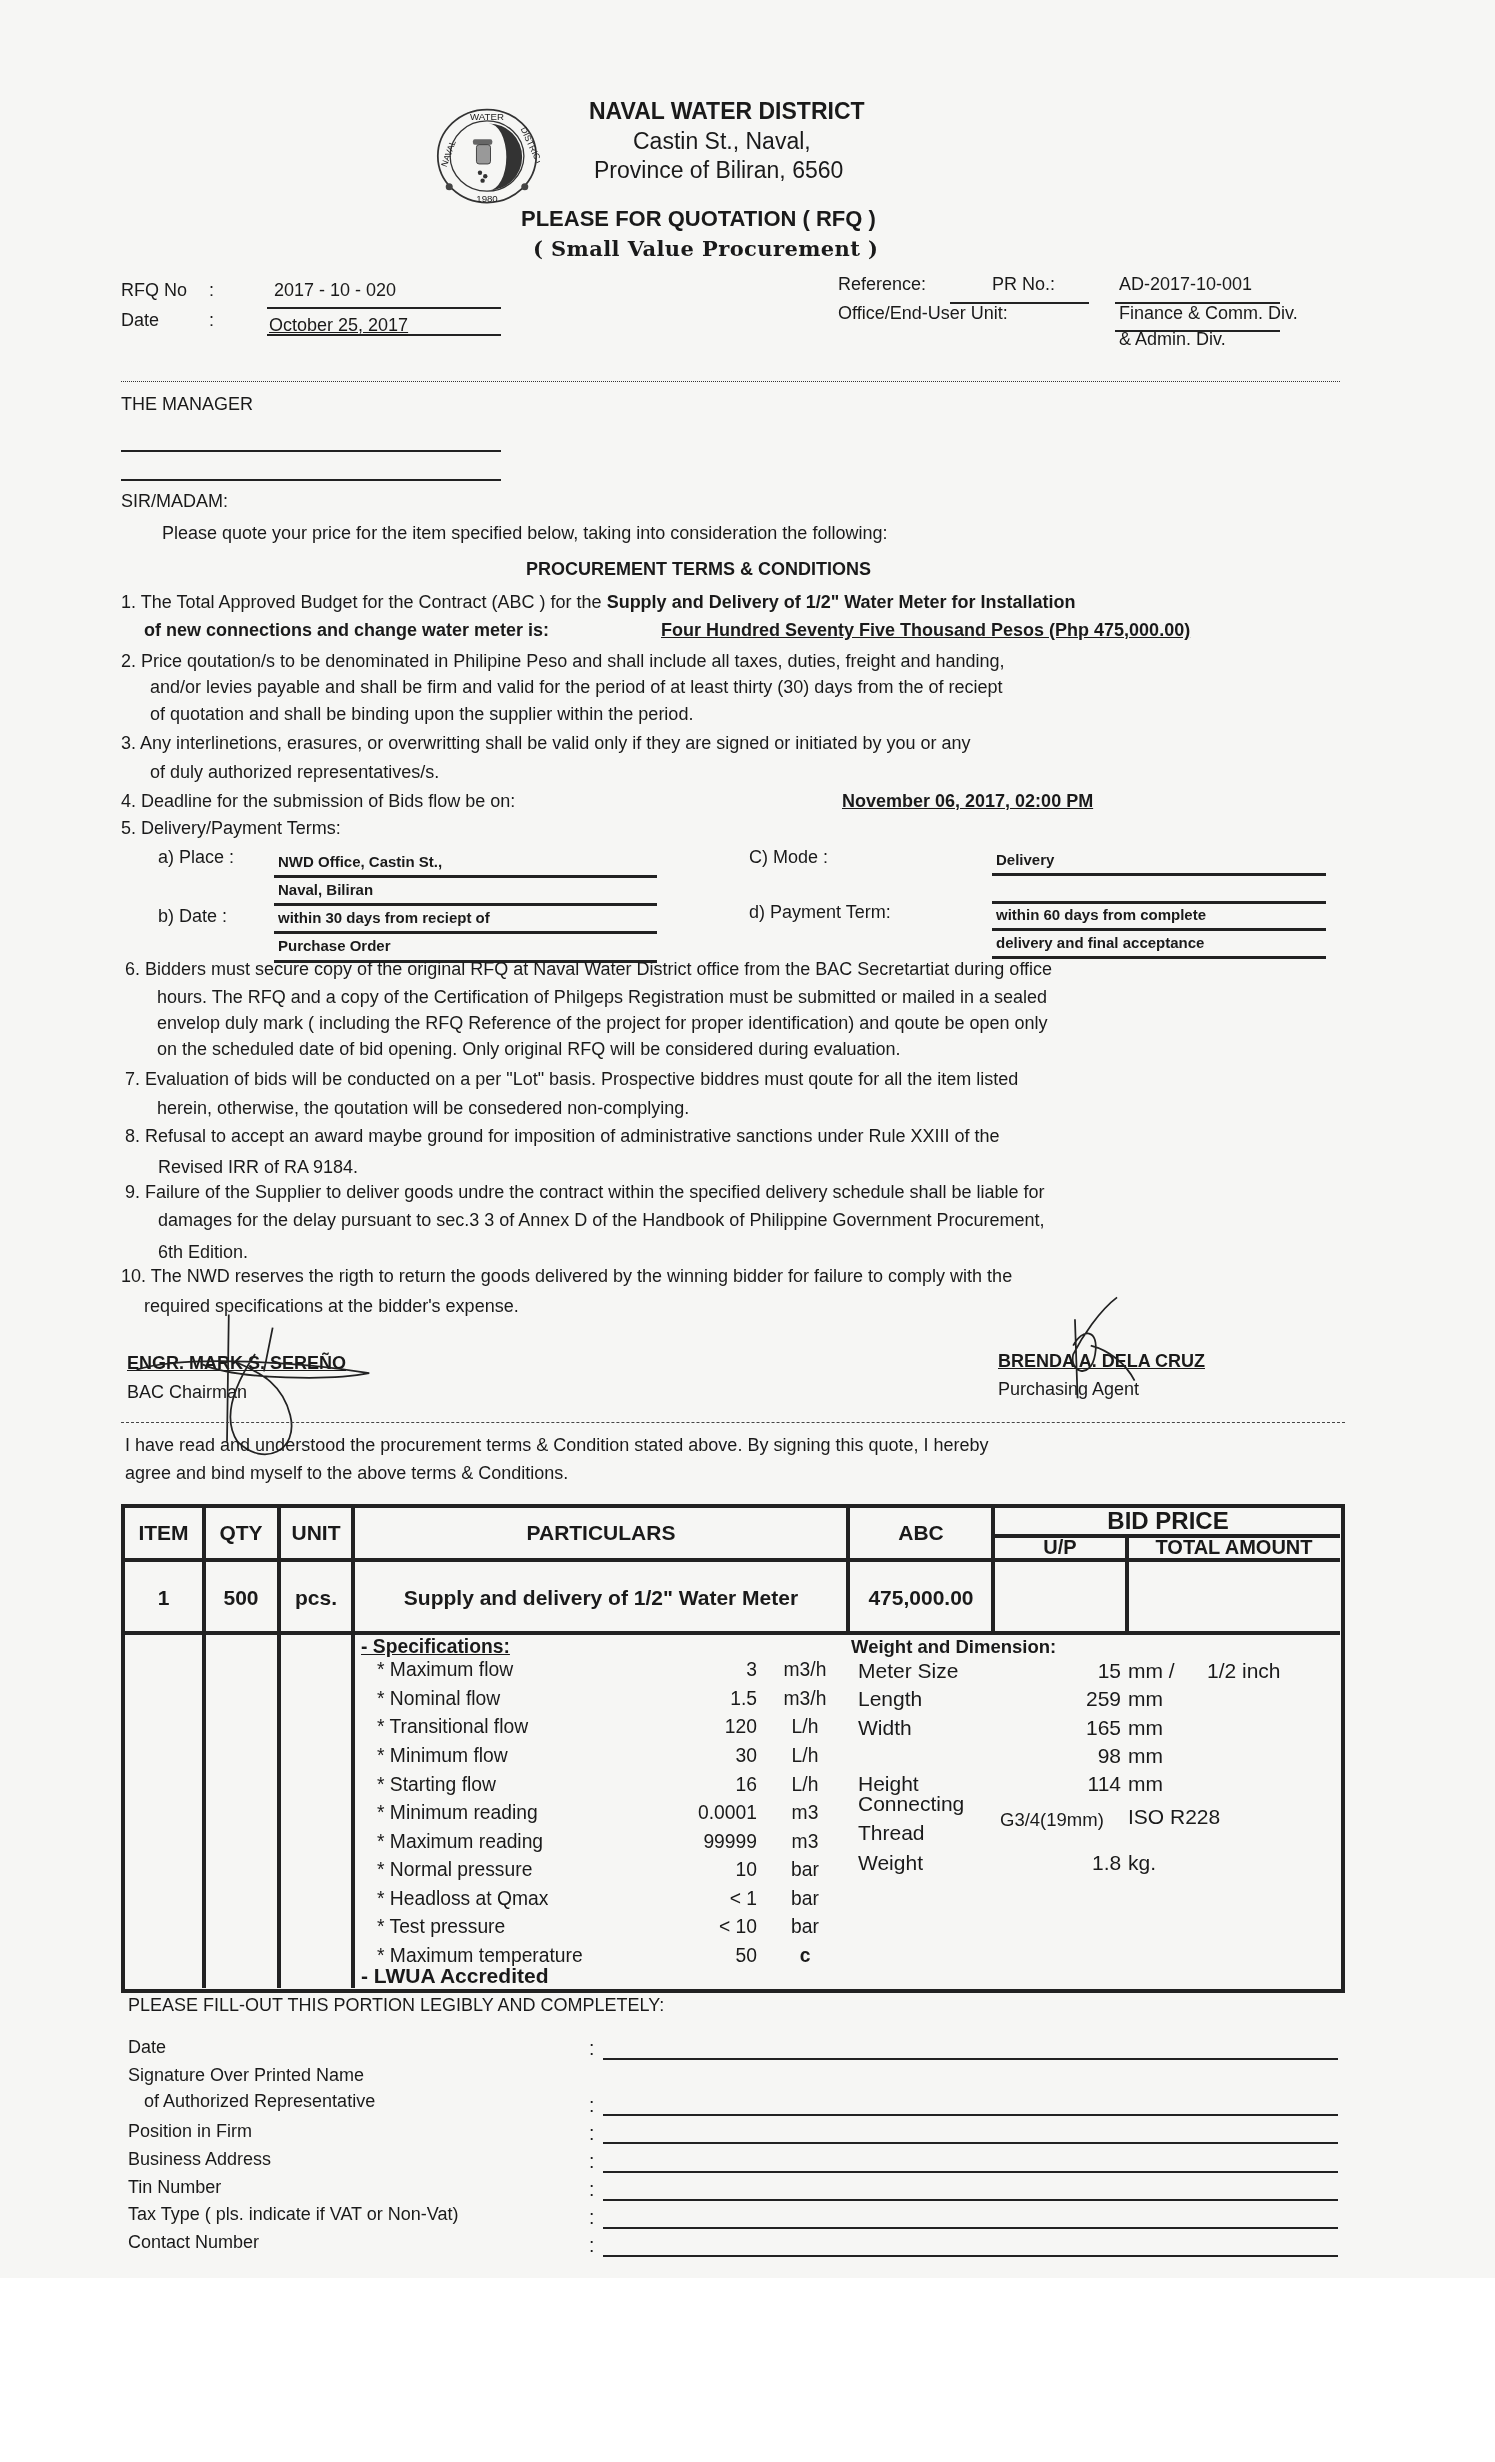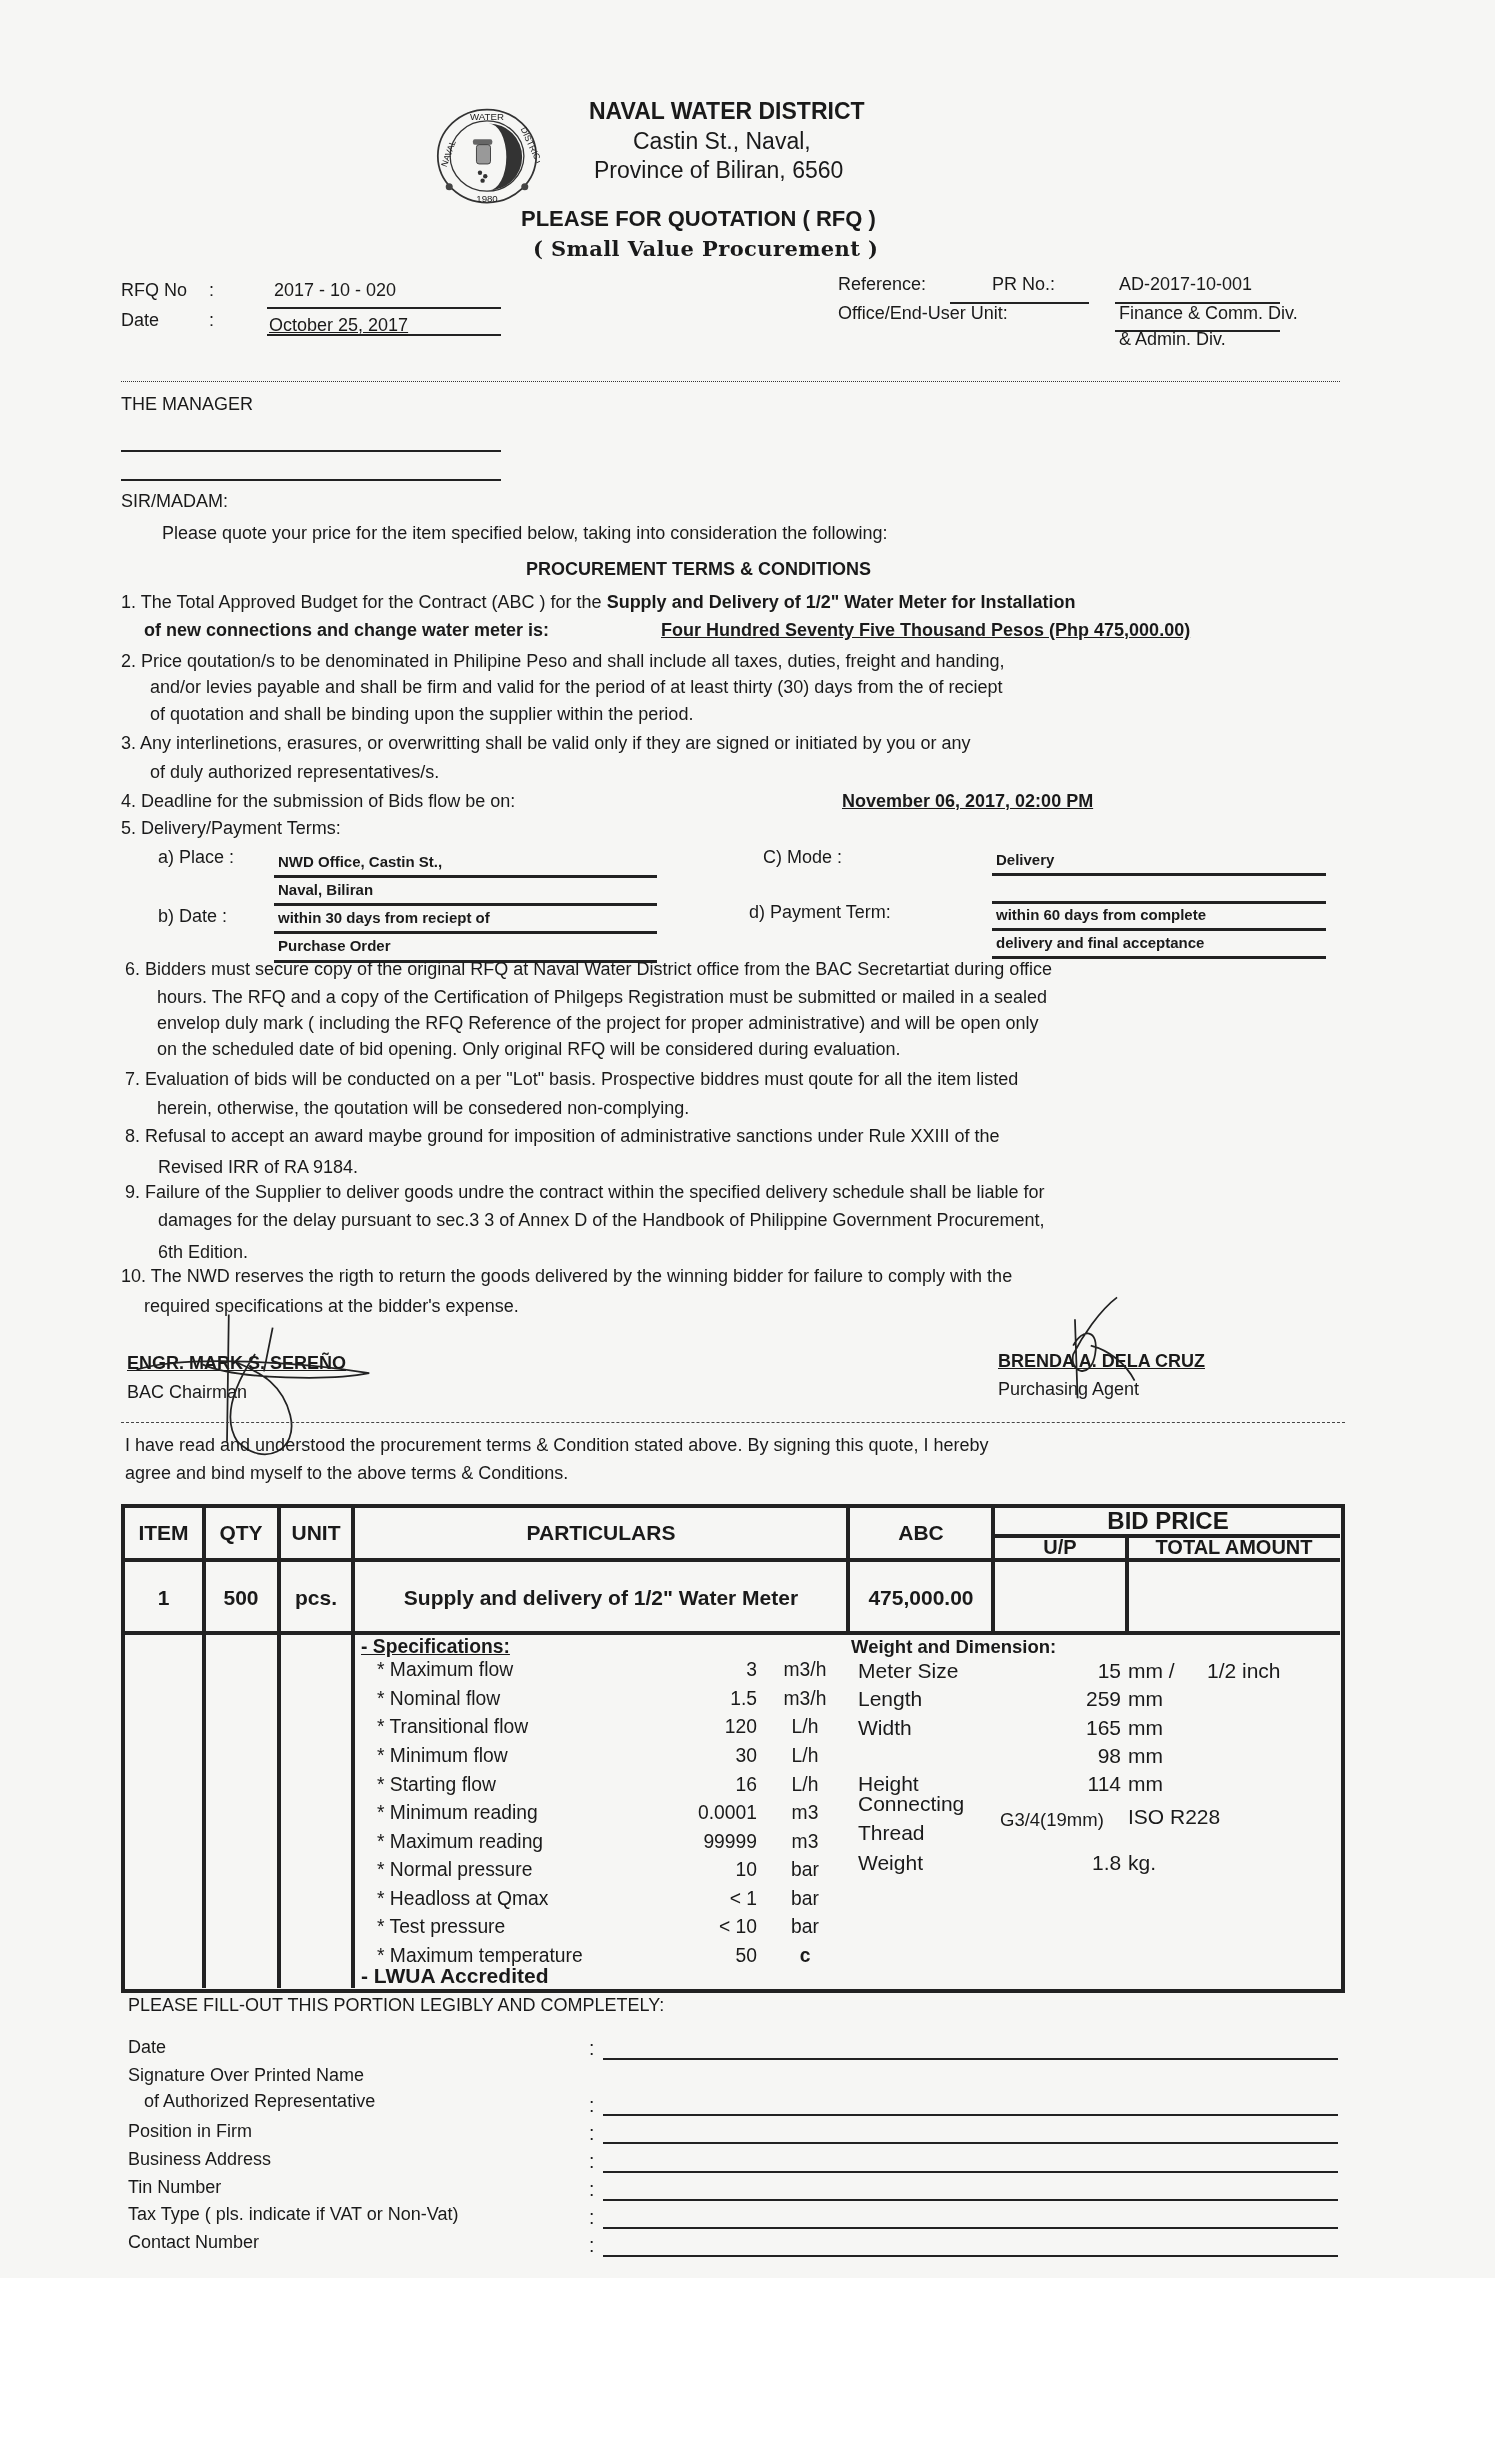--- a/index.html
+++ b/index.html
@@ -103,34 +103,34 @@
   <div class="hr" style="left:274px;top:875px;width:383px;height:2.6px;"></div>
   <div class="abs bold" style="left:278px;top:881px;font-size:15px;">Naval, Biliran</div>
   <div class="hr" style="left:274px;top:903px;width:383px;height:2.6px;"></div>
 
   <div class="abs t24" style="left:158px;top:906px;">b) Date  :</div>
   <div class="abs bold" style="left:278px;top:909px;font-size:15px;">within 30 days from reciept of</div>
   <div class="hr" style="left:274px;top:931px;width:383px;height:2.6px;"></div>
   <div class="abs bold" style="left:278px;top:937px;font-size:15px;">Purchase Order</div>
   <div class="hr" style="left:274px;top:960px;width:383px;height:2.6px;"></div>
 
-  <div class="abs t24" style="left:749px;top:847px;margin-left:14px;">C) Mode :</div>
+  <div class="abs t24" style="left:749px;top:847px;">C) Mode :</div>
   <div class="abs bold" style="left:996px;top:851px;font-size:15px;">Delivery</div>
   <div class="hr" style="left:992px;top:873px;width:334px;height:2.6px;"></div>
   <div class="hr" style="left:992px;top:901px;width:334px;height:2.6px;"></div>
 
   <div class="abs t24" style="left:749px;top:902px;">d) Payment Term:</div>
   <div class="abs bold" style="left:996px;top:906px;font-size:15px;">within 60 days from complete</div>
   <div class="hr" style="left:992px;top:928px;width:334px;height:2.6px;"></div>
   <div class="abs bold" style="left:996px;top:934px;font-size:15px;">delivery and final acceptance</div>
   <div class="hr" style="left:992px;top:956px;width:334px;height:2.6px;"></div>
 
   <div class="abs t24" style="left:125px;top:959px;"><span>6.</span> <span>Bidders must secure copy of the original RFQ at Naval Water District office from the BAC Secretartiat during office</span></div>
   <div class="abs t24" style="left:157px;top:987px;">hours. The RFQ and a copy of the Certification of Philgeps Registration must be submitted or mailed in a sealed</div>
-  <div class="abs t24" style="left:157px;top:1013px;">envelop duly mark ( including the RFQ Reference of the project for proper administrative) and will be open only</div>
+  <div class="abs t24" style="left:157px;top:1013px;">envelop duly mark ( including the RFQ Reference of the project for proper identification) and qoute be open only</div>
   <div class="abs t24" style="left:157px;top:1039px;">on the scheduled date of bid opening. Only original RFQ will be considered during evaluation.</div>
 
   <div class="abs t24" style="left:125px;top:1069px;"><span>7.</span> <span>Evaluation of bids will be conducted on a per "Lot" basis. Prospective biddres must qoute for all the item listed</span></div>
   <div class="abs t24" style="left:157px;top:1098px;">herein, otherwise, the qoutation will be consedered non-complying.</div>
 
   <div class="abs t24" style="left:125px;top:1126px;"><span>8.</span> <span>Refusal to accept an award maybe ground for imposition of administrative sanctions under Rule XXIII of the</span></div>
   <div class="abs t24" style="left:158px;top:1157px;">Revised IRR of RA 9184.</div>
 
   <div class="abs t24" style="left:125px;top:1182px;"><span>9.</span> <span>Failure of the Supplier to deliver goods undre the contract within the specified delivery schedule shall be liable for</span></div>
   <div class="abs t24" style="left:158px;top:1210px;">damages for the delay pursuant to sec.3 3 of  Annex D of the Handbook of Philippine Government Procurement,</div>

